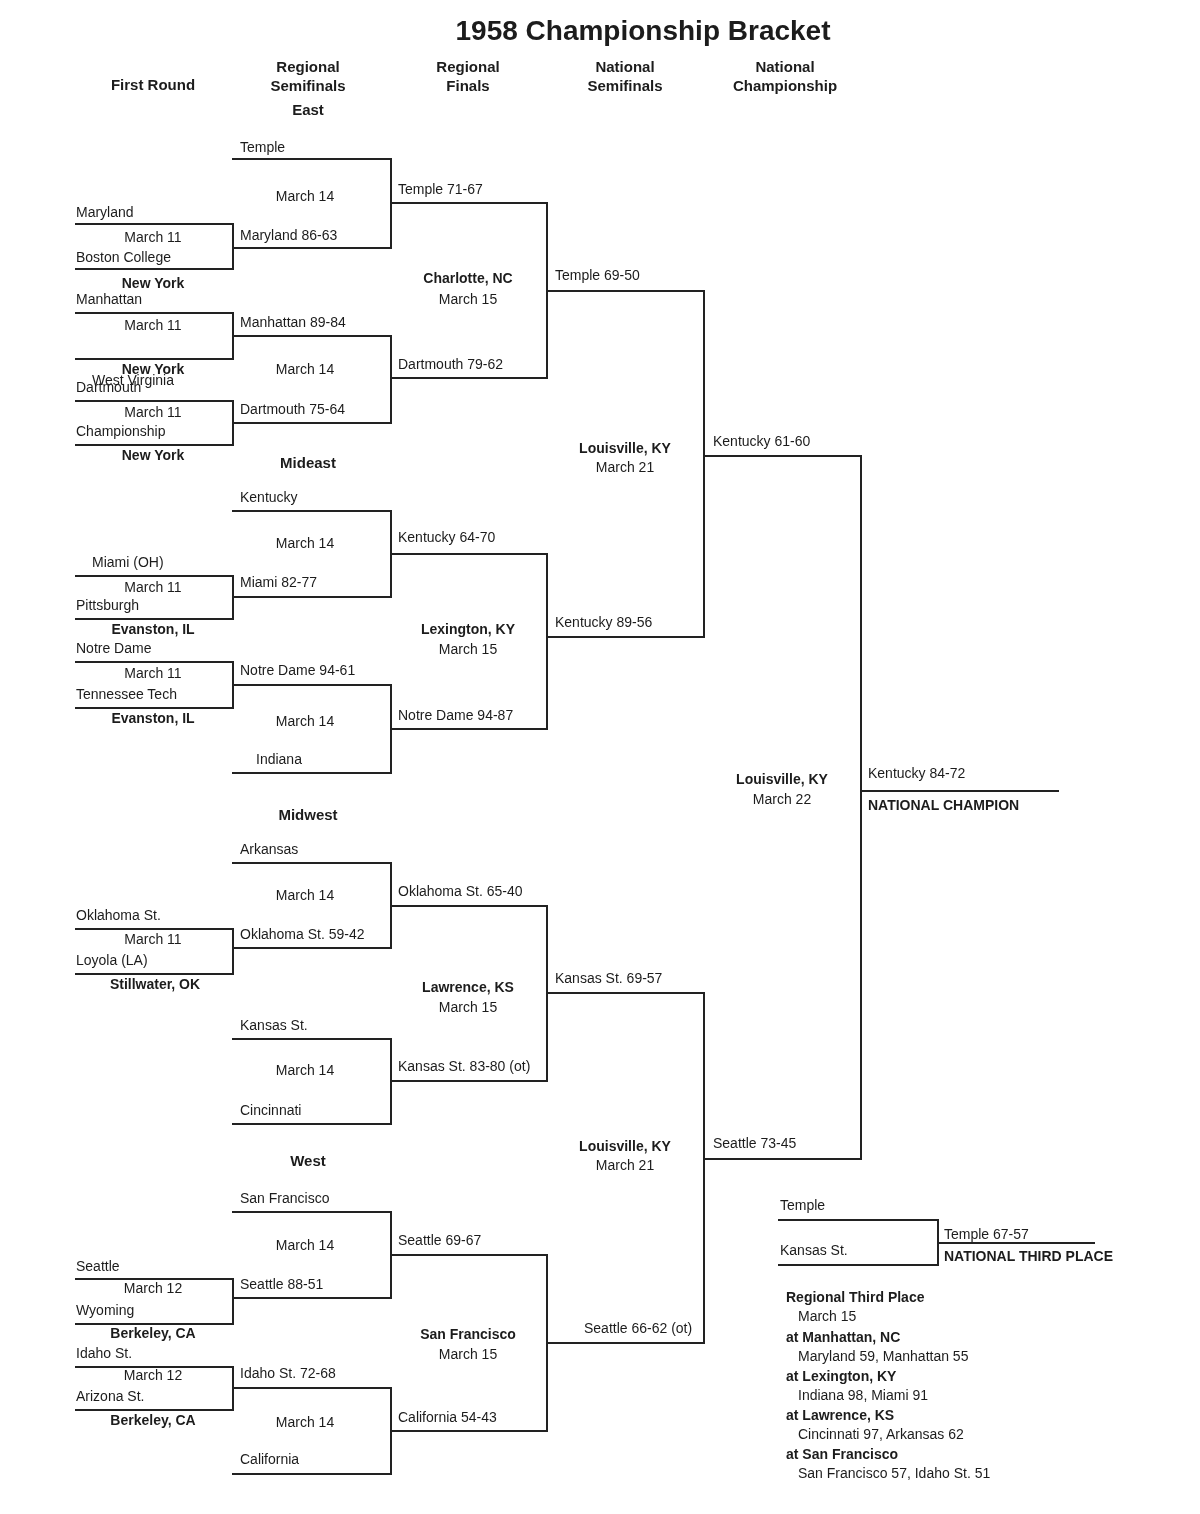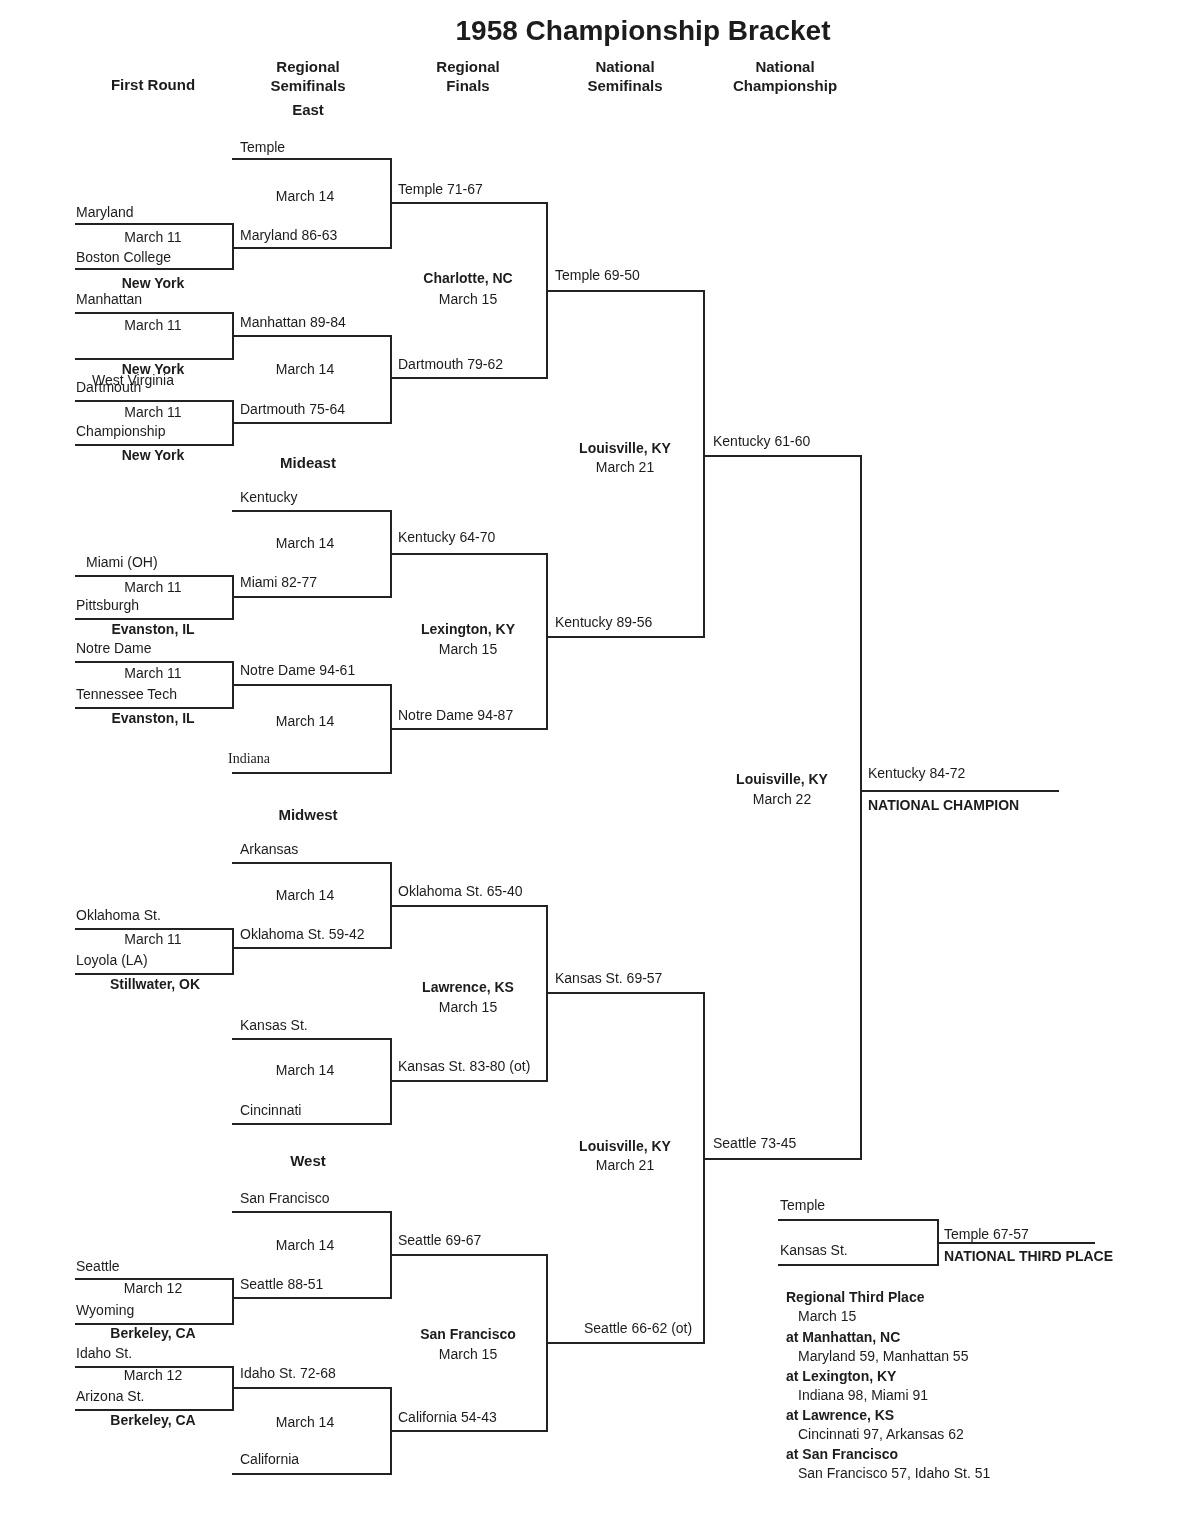--- a/index.html
+++ b/index.html
@@ -127,32 +127,32 @@
       <div class="txt" style="left: 240px; top: 401px;">Dartmouth 75-64</div>
       <div class="txt ctr bold" style="left: 468px; top: 270px;">Charlotte, NC</div>
       <div class="txt ctr" style="left: 468px; top: 291px;">March 15</div>
       <div class="txt" style="left: 555px; top: 267px;">Temple 69-50</div>
     </div>
     <div>
       <div class="txt ctr bold" style="left: 308px; top: 454px; font-size: 15px; line-height: 18px;">Mideast</div>
       <div class="txt" style="left: 240px; top: 489px;">Kentucky</div>
       <div class="txt ctr" style="left: 305px; top: 535px;">March 14</div>
       <div class="txt" style="left: 398px; top: 529px;">Kentucky 64-70</div>
-      <div class="txt" style="left: 86px; top: 554px; text-align: right;">Miami (OH)</div>
+      <div class="txt" style="left: 92px; top: 554px; text-align: right;">Miami (OH)</div>
       <div class="txt ctr" style="left: 153px; top: 579px;">March 11</div>
       <div class="txt" style="left: 76px; top: 597px;">Pittsburgh</div>
       <div class="txt ctr bold" style="left: 153px; top: 621px;">Evanston, IL</div>
       <div class="txt" style="left: 240px; top: 574px;">Miami 82-77</div>
       <div class="txt" style="left: 76px; top: 640px;">Notre Dame</div>
       <div class="txt ctr" style="left: 153px; top: 665px;">March 11</div>
       <div class="txt" style="left: 76px; top: 686px;">Tennessee Tech</div>
       <div class="txt ctr bold" style="left: 153px; top: 710px;">Evanston, IL</div>
       <div class="txt" style="left: 240px; top: 662px;">Notre Dame 94-61</div>
       <div class="txt ctr" style="left: 305px; top: 713px;">March 14</div>
-      <div class="txt" style="left: 228px; top: 751px; font-family: Liberation Serif, serif;">Indiana</div>
+      <div class="txt" style="left: 256px; top: 751px;">Indiana</div>
       <div class="txt" style="left: 398px; top: 707px;">Notre Dame 94-87</div>
       <div class="txt ctr bold" style="left: 468px; top: 621px;">Lexington, KY</div>
       <div class="txt ctr" style="left: 468px; top: 641px;">March 15</div>
       <div class="txt" style="left: 555px; top: 614px;">Kentucky 89-56</div>
     </div>
     <div>
       <div class="txt ctr bold" style="left: 308px; top: 806px; font-size: 15px; line-height: 18px;">Midwest</div>
       <div class="txt" style="left: 240px; top: 841px;">Arkansas</div>
       <div class="txt ctr" style="left: 305px; top: 887px;">March 14</div>
       <div class="txt" style="left: 398px; top: 883px;">Oklahoma St. 65-40</div>

